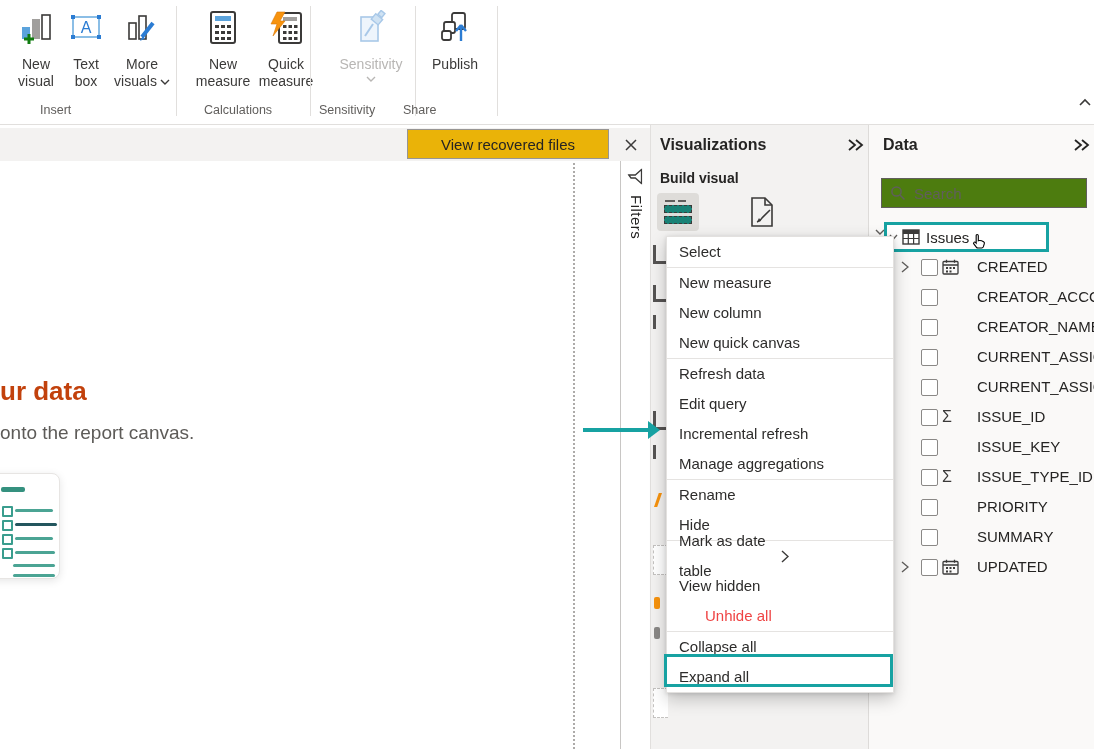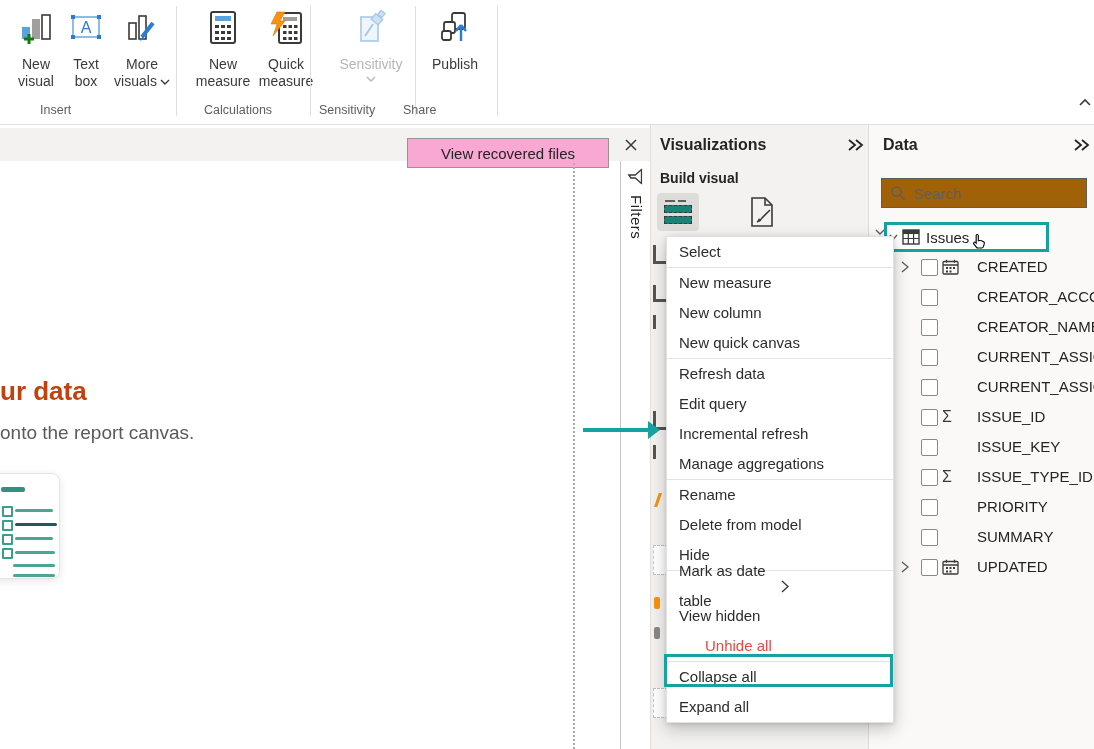--- a/index.html
+++ b/index.html
@@ -12,21 +12,21 @@
   .rib-item{position:absolute;top:10px;text-align:center;cursor:default;}
   .rib-icon{height:40px;display:flex;align-items:flex-start;justify-content:center;}
   .rib-label{font-size:14px;line-height:17px;color:#3b3a39;margin-top:6px;}
   .rib-label.dis{color:#b8b6b4;}
   .rib-sep{position:absolute;top:6px;height:110px;width:1px;background:#e1dfdd;}
   .grp-label{position:absolute;top:103px;font-size:12.5px;color:#605e5c;}
   .chev-inline{display:inline-block;vertical-align:middle;margin-left:3px;}
 
   
   #notifbar{position:absolute;left:0;top:128px;width:650px;height:33px;background:#f3f2f1;}
-  #recoverbtn{position:absolute;left:407px;top:138px;width:200px;height:28px;background:#f9a8d4;
+  #recoverbtn{position:absolute;left:407px;top:129px;width:200px;height:28px;background:#eab308;
     border:1px solid #979593;font-size:15px;color:#252423;display:flex;align-items:center;justify-content:center;cursor:pointer;}
   #notif-close{position:absolute;left:622px;top:136px;width:18px;height:18px;cursor:pointer;display:flex;align-items:center;justify-content:center;}
 
   
   #canvas-heading{position:absolute;left:0;top:376px;font-size:26px;font-weight:bold;color:#c2410c;}
   #canvas-body{position:absolute;left:0;top:422px;font-size:19px;color:#5d5b58;}
   #illus-card{position:absolute;left:-28px;top:473px;width:86px;height:104px;background:#fff;border:1px solid #e7e5e3;
     border-radius:8px;box-shadow:0 2px 8px rgba(0,0,0,.10);}
   .il-line{position:absolute;border-radius:2px;background:#4ba494;height:3px;}
   .il-box{position:absolute;width:7px;height:7px;border:2px solid #3a9d8e;border-radius:1px;background:#fff;}
@@ -63,21 +63,21 @@
 
   
   #anno-arrow{position:absolute;left:583px;top:428px;width:66px;height:4px;background:#17a2a2;z-index:31;}
   #anno-arrow-head{position:absolute;left:648px;top:421px;width:0;height:0;z-index:31;
     border-top:9px solid transparent;border-bottom:9px solid transparent;border-left:12px solid #17a2a2;}
 
   
   #data-pane{position:absolute;left:868px;top:125px;width:226px;height:624px;background:#faf9f8;border-left:1px solid #dddbd9;}
   #data-title{position:absolute;left:14px;top:11px;}
   #data-collapse{position:absolute;left:204px;top:13px;cursor:pointer;}
-  #search-box{position:absolute;left:12px;top:53px;width:206px;height:30px;background:#a16207;border:1px solid #605e5c;
+  #search-box{position:absolute;left:12px;top:53px;width:206px;height:30px;background:#4d7c0f;border:1px solid #605e5c;
     box-sizing:border-box;display:flex;align-items:center;}
   #search-input{border:none;outline:none;flex:1;font-size:15px;color:#252423;font-family:"Liberation Sans",sans-serif;background:transparent;}
   #search-input::placeholder{color:#605e5c;}
   #issues-box{position:absolute;left:15px;top:97px;width:165px;height:30px;border:3px solid #17a2a2;background:#fff;
     box-sizing:border-box;display:flex;align-items:center;cursor:pointer;}
   #issues-label{font-size:15px;color:#252423;margin-left:6px;}
   .field-row{position:absolute;left:0;width:226px;height:30px;}
   .fr-label{position:absolute;left:108px;top:0;line-height:30px;font-size:15px;color:#252423;white-space:nowrap;}
   .fr-check{position:absolute;left:52px;top:7px;width:15px;height:15px;border:1px solid #8a8886;border-radius:2px;background:#fff;cursor:pointer;}
   .fr-exp{position:absolute;left:32px;top:9px;cursor:pointer;}
@@ -325,23 +325,20 @@
         <span>Incremental refresh</span>
       </div>
     <div class="menu-item">
         <span>Manage aggregations</span>
       </div>
     <div class="menu-sep"></div>
     <div class="menu-item">
         <span>Rename</span>
       </div>
     <div class="menu-item">
-        <span>Delete from model</span>
-      </div>
-    <div class="menu-item">
         <span>Hide</span>
       </div>
     <div class="menu-sep"></div>
     <div class="menu-item">
         <span>Mark as date table</span>
       <span class="submenu-chev">
           <svg width="8" height="13" viewBox="0 0 8 13">
             <polyline points="1,1 7,6.5 1,12" fill="none" stroke="#3b3a39" stroke-width="1.4"></polyline>
           </svg>
         </span>

